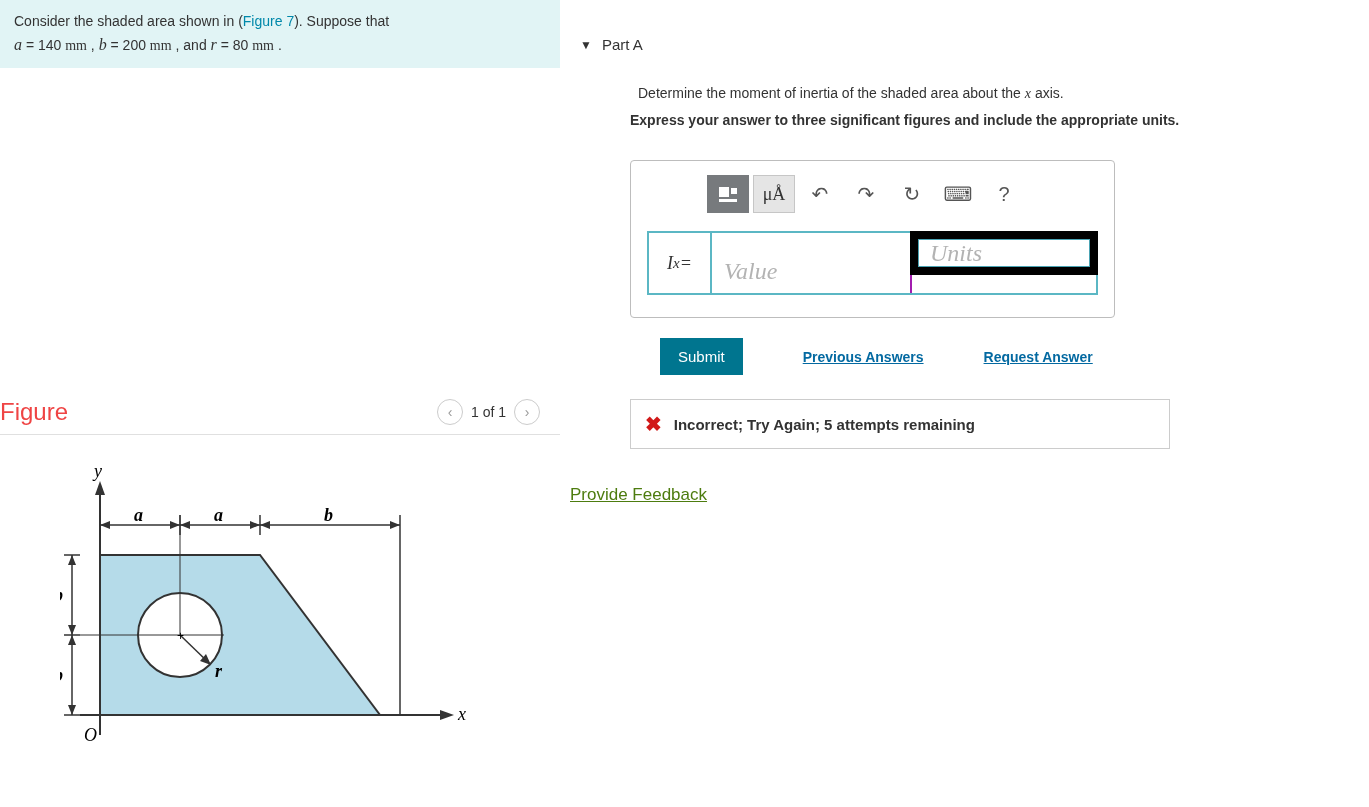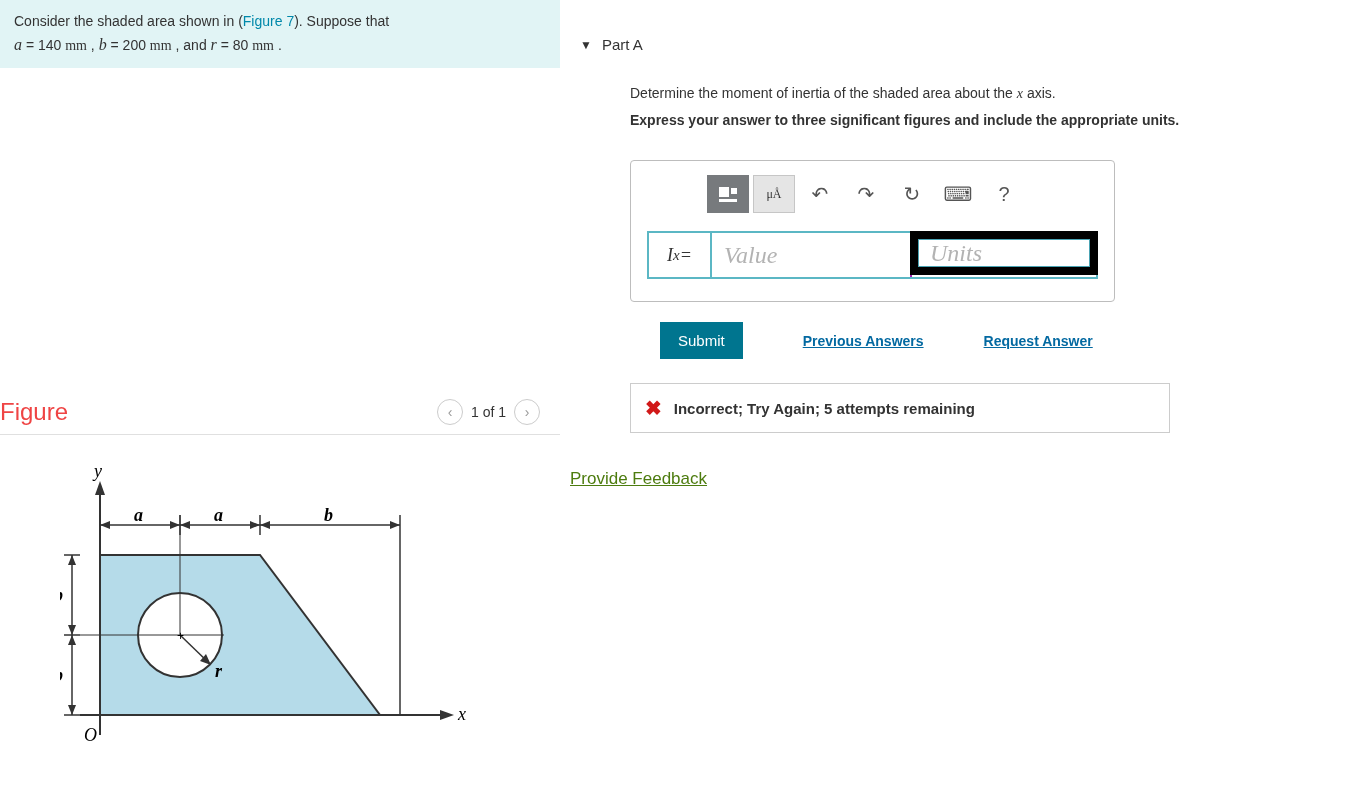--- a/index.html
+++ b/index.html
@@ -20,36 +20,36 @@
 .pager .count { font-size:14px; color:#333; }
 
 .figure-body { padding: 20px 0 0 60px; }
 .fig-svg { display:block; }
 
 .part-head { display:flex; align-items:center; gap:10px; padding: 6px 0 14px 0; }
 .part-head .tri { color:#333; font-size:12px; }
 .part-head .label { font-weight:normal; font-size:15px; }
 
 .part-body { padding: 0 30px 0 50px; }
-.instr1 { color:#333; margin: 18px 0 10px 0; }
+.instr1 { color:#333; margin: 18px 0 10px 8px; }
 .instr1 .xital { font-style: italic; font-family: 'Times New Roman', serif; }
 .instr2 { font-weight: bold; margin-bottom: 32px; }
 
 .answer-box { border:1px solid #bdbdbd; border-radius: 4px; padding: 14px 16px 22px 16px; width: 485px; background:#fff; }
 .toolbar { display:flex; align-items:center; gap:4px; margin: 0 0 18px 60px; }
 .tool-btn { width:42px; height:38px; display:flex; align-items:center; justify-content:center; border:1px solid #c6c6c6; background:#f3f3f3; cursor:pointer; font-size:16px; color:#555; position:relative; }
 .tool-btn.units-btn { background:#777a7d; color:#fff; border-color:#777a7d; }
-.tool-btn.mu { background:#e5e5e5; font-family: 'Times New Roman', serif; font-size:12px; color:#333;}
+.tool-btn.mu { background:#e5e5e5; font-family: 'Times New Roman', serif; font-size:18px; color:#333;}
 .tool-btn.flat { border:none; background:transparent; font-size:20px; color:#555;}
 
 .input-row { display:flex; align-items:stretch; border:2px solid #5bb7c4; background:#fff; }
 .input-row .lhs { width:66px; display:flex; align-items:center; justify-content:center; font-family:'Times New Roman', serif; font-style:italic; font-size:18px; border-right:2px solid #5bb7c4; color:#333;}
 .input-row input { border:none; outline:none; height:44px; font-family:'Times New Roman', serif; font-style:italic; font-size:24px; color:#333; padding:0 12px; }
 .input-row input::placeholder { color:#b3b3b3; }
-.input-row .value-in { width: 200px; border-right: 2px solid #a21caf; }
+.input-row .value-in { width: 200px; border-right: 2px solid #a21caf; margin-top: 16px; }
 .input-row .units-in { width: 188px; border:8px solid #000000; margin:-2px; box-shadow: inset 0 0 0 1px #4aa3b3; }
 
 .actions { display:flex; align-items:center; gap:24px; margin-top: 20px; }
 .submit-btn { background:#00758f; color:#fff; border:none; padding: 10px 18px; font-size:15px; cursor:pointer;margin-left:30px; }
 .actions a { color:#0369a1; text-decoration:underline; font-weight:bold; font-size:14px;padding-left:36px; }
 
 .feedback-box { border:1px solid #ccc; padding: 12px 14px; margin-top: 24px; width:540px; display:flex; align-items:center; gap:12px; }
 .feedback-box .xicon { color:#d11919; font-size:20px; font-weight:bold; }
 .feedback-box .msg { font-weight:bold; font-size:15px; color:#333;}
 

